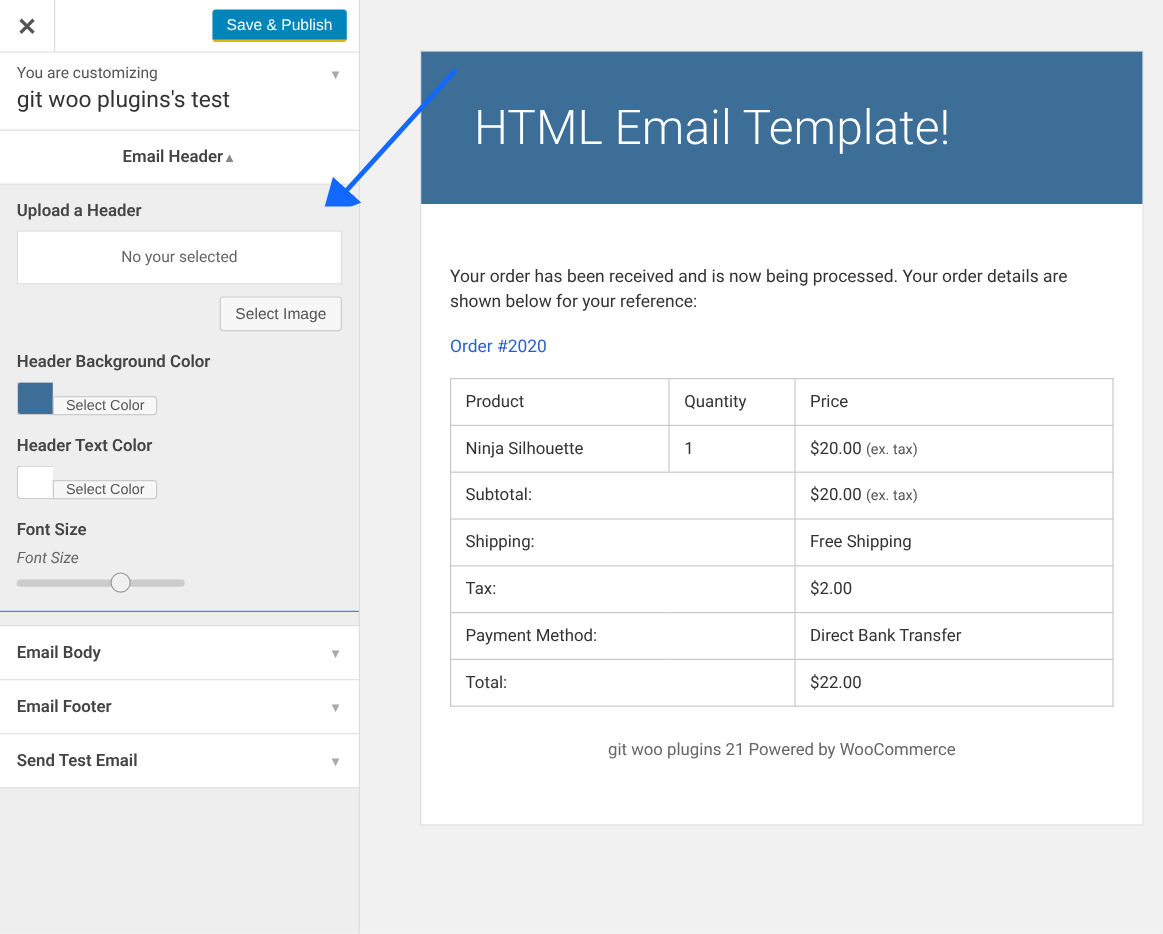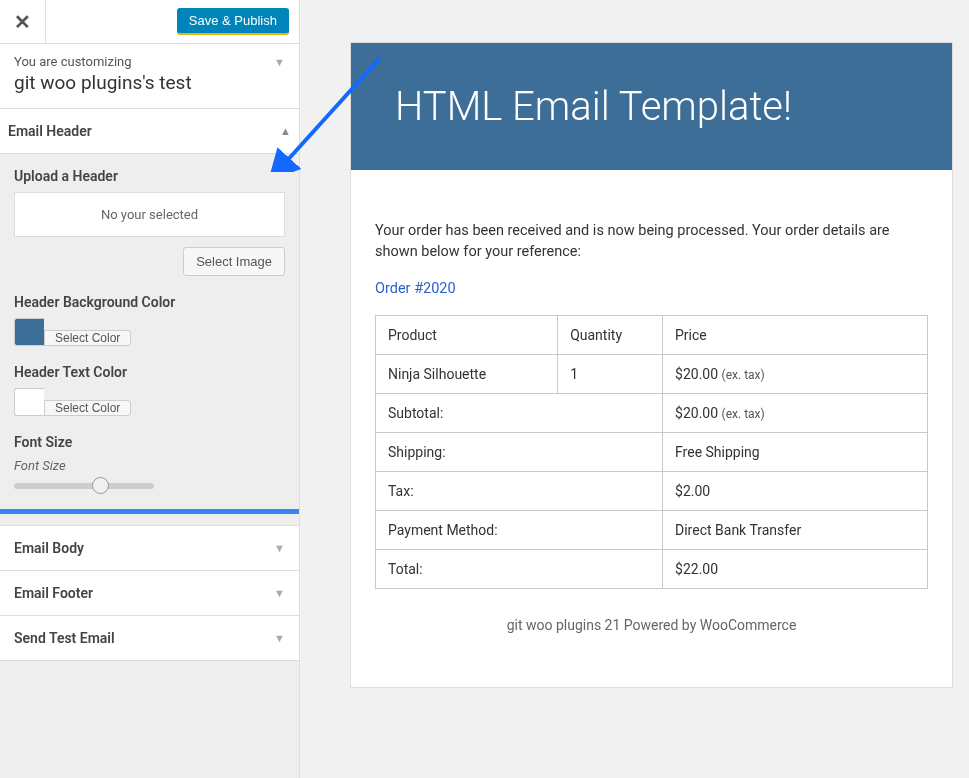--- a/index.html
+++ b/index.html
@@ -73,29 +73,29 @@
       font-weight: 400;
     }
     .accordion-header {
       background: #fff;
       border-bottom: 1px solid #ddd;
       padding: 14px 8px;
       font-size: 14px;
       font-weight: 600;
       color: #444;
       display: flex;
-      justify-content: space-between;
+      justify-content: center;
       align-items: center;
       cursor: pointer;
     }
     .accordion-header .chev { color: #888; font-size: 11px; }
     .accordion-body {
       background: #eeeeee;
       padding: 14px 14px 20px 14px;
-      border-bottom: 5px solid #3b82f6;
+      border-bottom: 1px solid #3b82f6;
     }
     .field-label {
       font-size: 14px;
       font-weight: 600;
       color: #444;
       margin-bottom: 8px;
     }
     .no-image-box {
       background: #fff;
       border: 1px solid #ddd;

